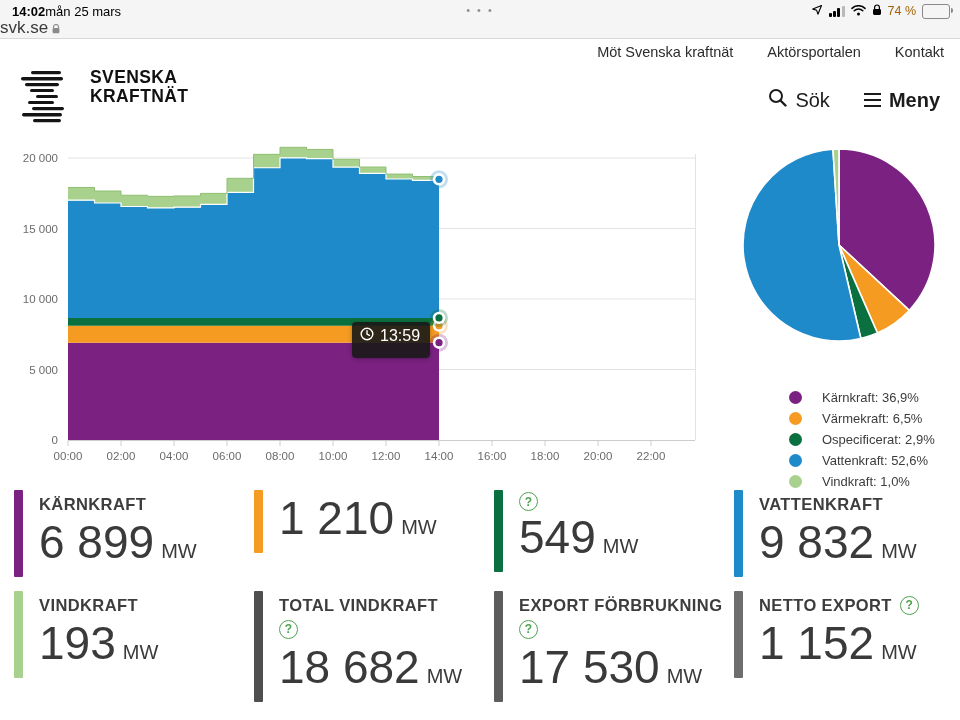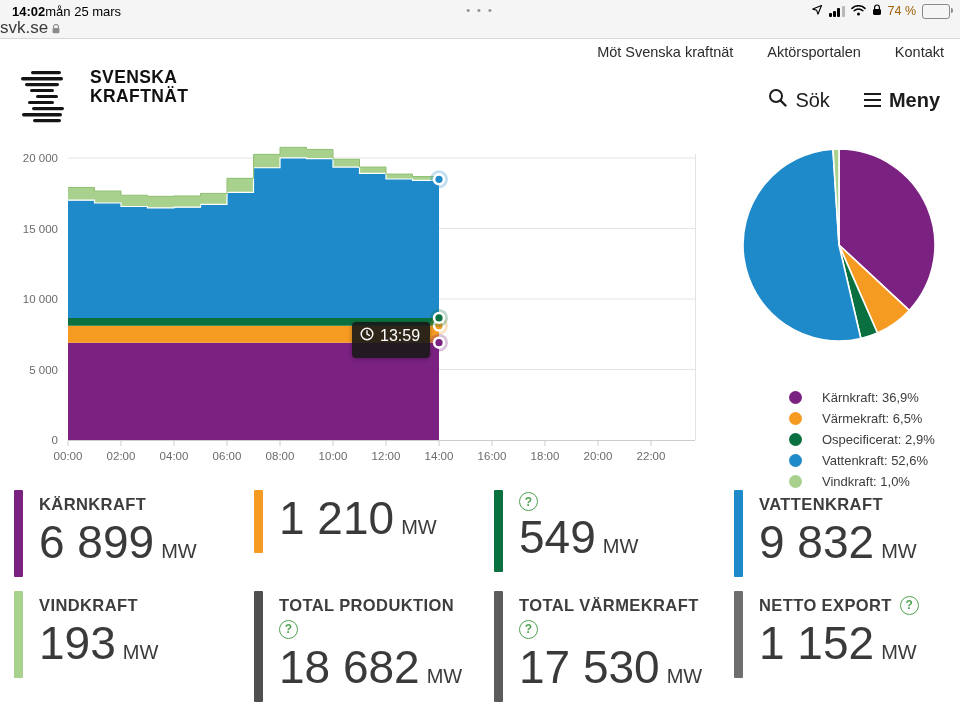--- a/index.html
+++ b/index.html
@@ -275,34 +275,34 @@
           <span>VINDKRAFT</span>
         </div>
       <div class="value-row"><span>193</span><span class="unit">MW</span></div>
     </div>
   </div>
 
   <div class="card">
     <div class="bar" style="background: rgb(79, 79, 79);"></div>
     <div class="body">
       <div class="title-row">
-          <span>TOTAL PRODUKTION</span>
+          <span>TOTAL VINDKRAFT</span>
         </div>
       <div class="q-line">
           <span class="qmark">?</span>
         </div>
       <div class="value-row"><span>18 682</span><span class="unit">MW</span></div>
     </div>
   </div>
 
   <div class="card">
     <div class="bar" style="background: rgb(92, 92, 92);"></div>
     <div class="body">
       <div class="title-row">
-          <span>TOTAL VÄRMEKRAFT</span>
+          <span>EXPORT FÖRBRUKNING</span>
         </div>
       <div class="q-line">
           <span class="qmark">?</span>
         </div>
       <div class="value-row"><span>17 530</span><span class="unit">MW</span></div>
     </div>
   </div>
 
   <div class="card">
     <div class="bar" style="background: rgb(110, 110, 110);"></div>

